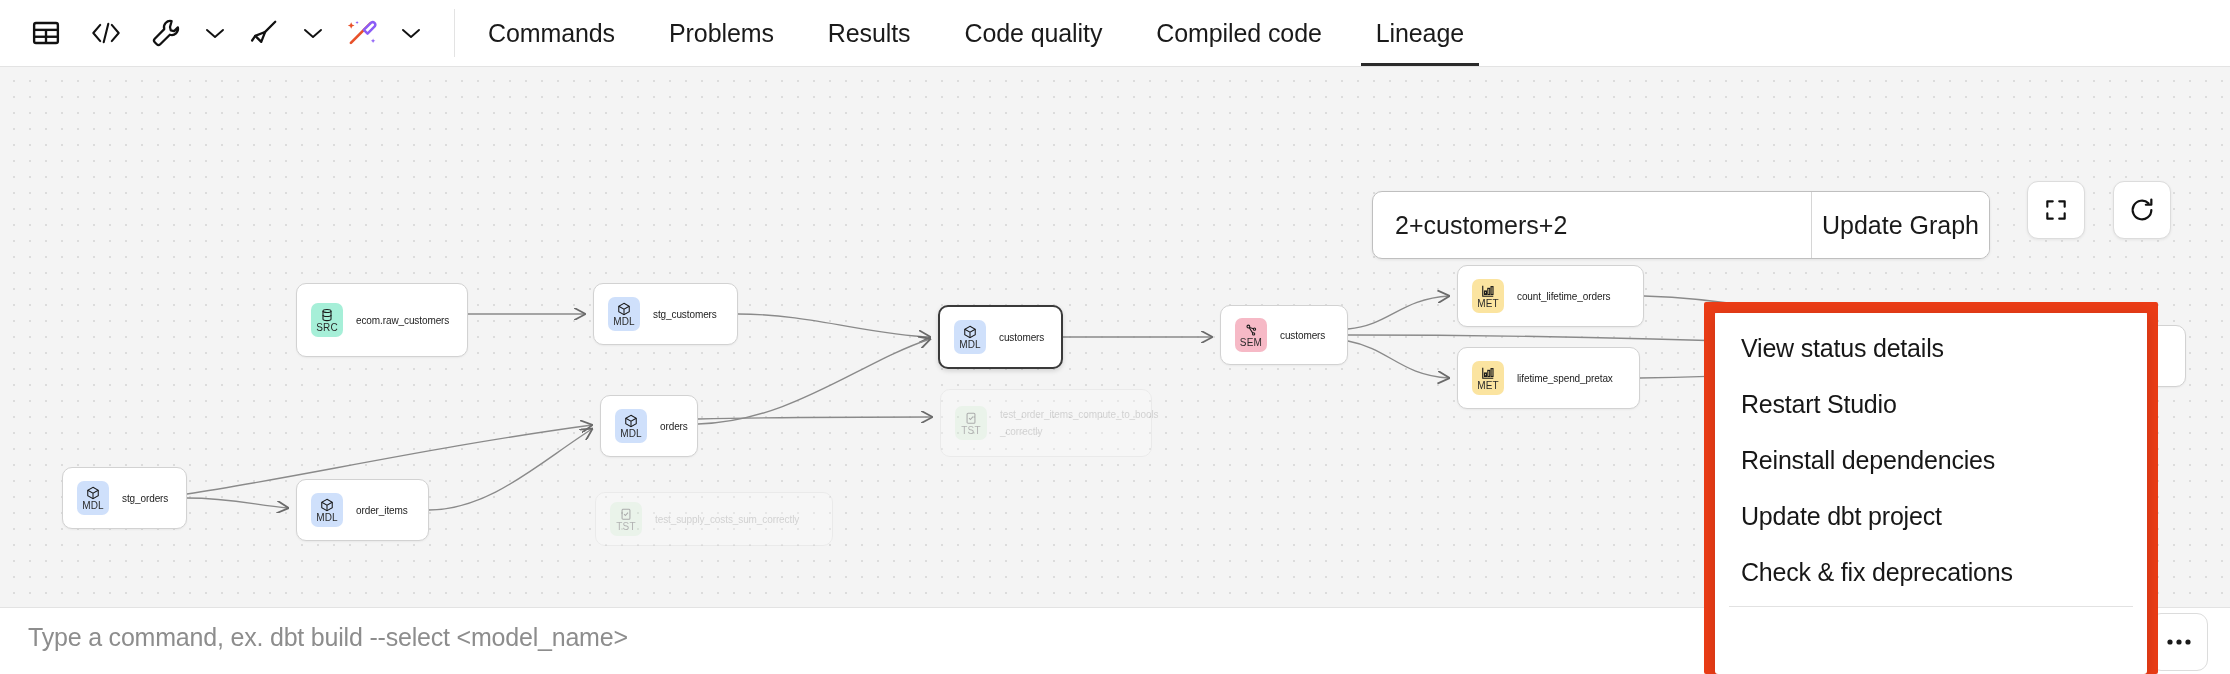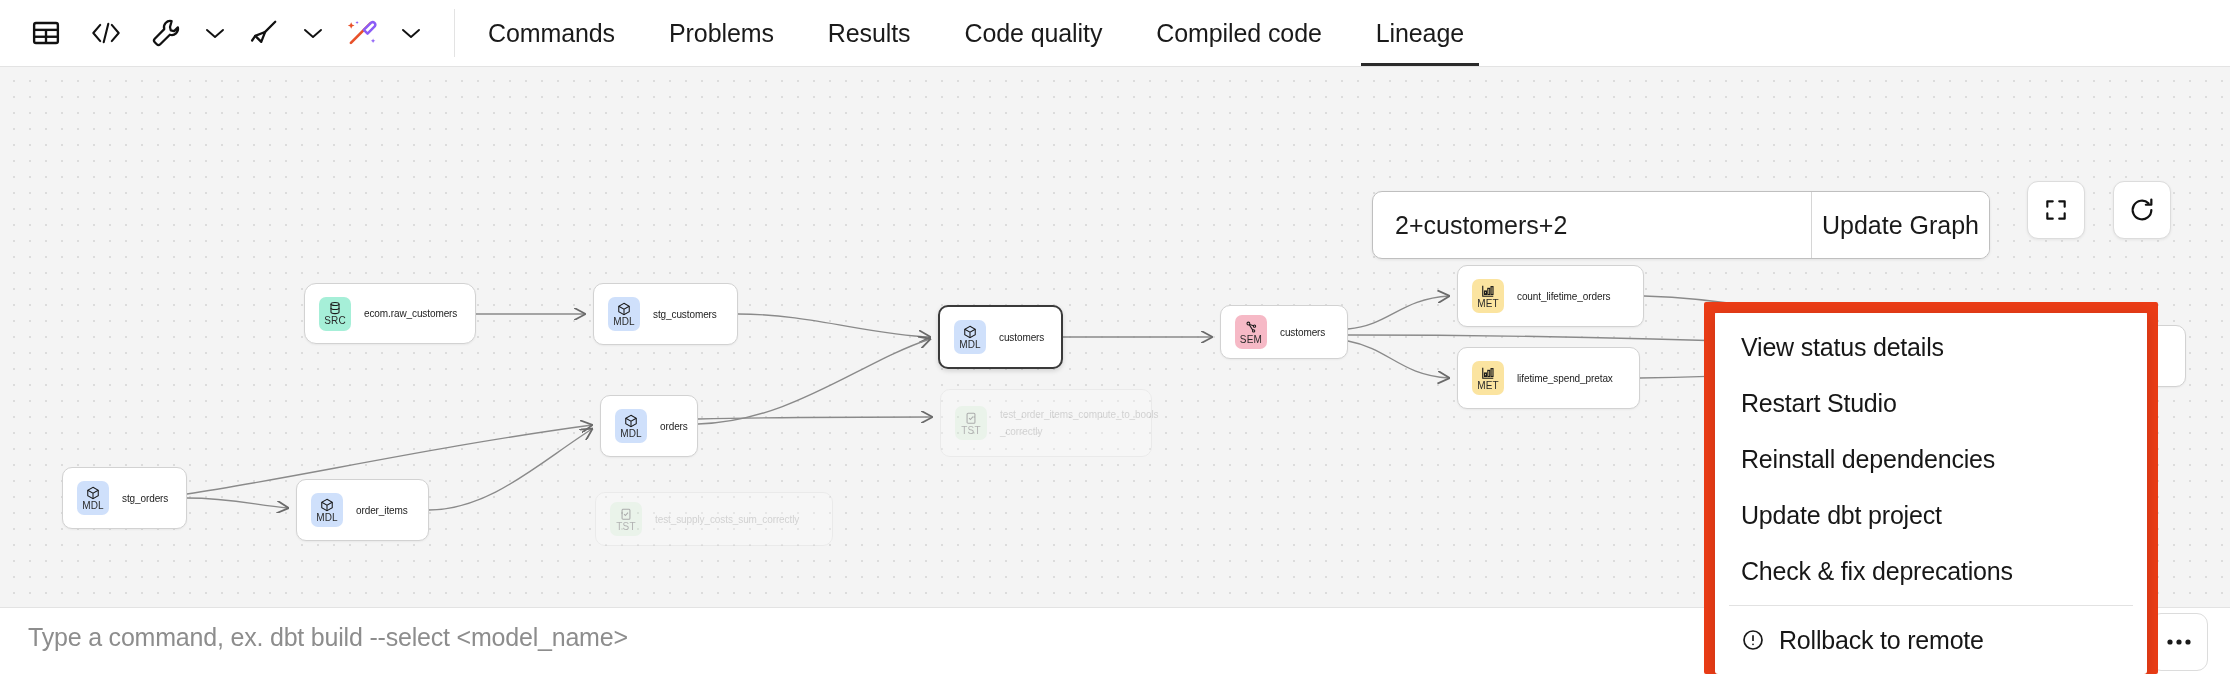--- a/index.html
+++ b/index.html
@@ -229,21 +229,21 @@
         <path d="M1348,268 C1500,268 1700,272 1870,280 C1930,285 1950,288 1980,289"></path>
         <path d="M1644,229 C1760,232 1850,262 1978,287"></path>
         <path d="M1640,311 C1760,310 1860,300 1978,290"></path>
         <path d="M187,431 C230,431 255,438 288,441"></path>
         <path d="M187,427 C300,410 430,380 592,358"></path>
         <path d="M429,443 C490,443 540,395 592,362"></path>
         <path d="M698,352 C790,350 860,350 932,350"></path>
       </g>
     </svg>
 
-    <div class="node" style="left:304px; top:216px; width:172px; height:61px;border-radius:12px;">
+    <div class="node" style="left:296px; top:216px; width:172px; height:74px;">
       <span class="badge src">
         <svg width="14" height="14" viewBox="0 0 16 16" fill="none" stroke="#1a1a1a" stroke-width="1.2">
           <ellipse cx="8" cy="3.4" rx="4.6" ry="1.8"></ellipse>
             <path d="M3.4 3.4v9.2c0 1 2 1.8 4.6 1.8s4.6-.8 4.6-1.8V3.4"></path>
             <path d="M3.4 8c0 1 2 1.8 4.6 1.8S12.6 9 12.6 8"></path>
         </svg>
         <span class="bl">SRC</span>
       </span>
       <span class="nlabel">ecom.raw_customers</span>
     </div>
@@ -263,21 +263,21 @@
       <span class="badge mdl">
         <svg width="14" height="14" viewBox="0 0 16 16" fill="none" stroke="#1a1a1a" stroke-width="1.2">
             <path d="M8 1.5 14 4.8v6.4L8 14.5 2 11.2V4.8z"></path>
             <path d="M2 4.8 8 8.1l6-3.3M8 8.1v6.4"></path>
           </svg>
         <span class="bl">MDL</span>
       </span>
       <span class="nlabel">customers</span>
     </div>
 
-    <div class="node" style="left:1220px; top:238px; width:128px; height:54px;">
+    <div class="node" style="left:1220px; top:238px; width:128px; height:60px;">
       <span class="badge sem">
         <svg width="14" height="14" viewBox="0 0 16 16" fill="none" stroke="#1a1a1a" stroke-width="1.2">
           <circle cx="5" cy="4" r="1.6"></circle>
             <circle cx="12" cy="7" r="1.3"></circle>
             <circle cx="11" cy="12.5" r="1.3"></circle>
             <path d="M6.2 5 10.8 6.6M6 5.4 10 11.6"></path>
         </svg>
         <span class="bl">SEM</span>
       </span>
       <span class="nlabel">customers</span>
@@ -415,26 +415,16 @@
     </div>
   </div>
 
   <div class="context-menu">
     <div class="menu-item">View status details</div>
     <div class="menu-item">Restart Studio</div>
     <div class="menu-item">Reinstall dependencies</div>
     <div class="menu-item">Update dbt project</div>
     <div class="menu-item">Check &amp; fix deprecations</div>
     <div class="menu-sep"></div>
-    <div class="menu-item">
-      <span style="display:flex;align-items:center;">
-        <svg width="24" height="24" viewBox="0 0 24 24" fill="none" stroke="#1a1a1a" stroke-width="1.7">
-          <circle cx="12" cy="12" r="9"></circle>
-            <line x1="12" y1="7.2" x2="12" y2="13"></line>
-            <circle cx="12" cy="16.3" r="0.9" fill="#1a1a1a" stroke="none"></circle>
-        </svg>
-      </span>
-      <span>Rollback to remote</span>
-    </div>
   </div>
   <div class="menu-highlight"></div>
 
 </div>
 
 </body></html>

